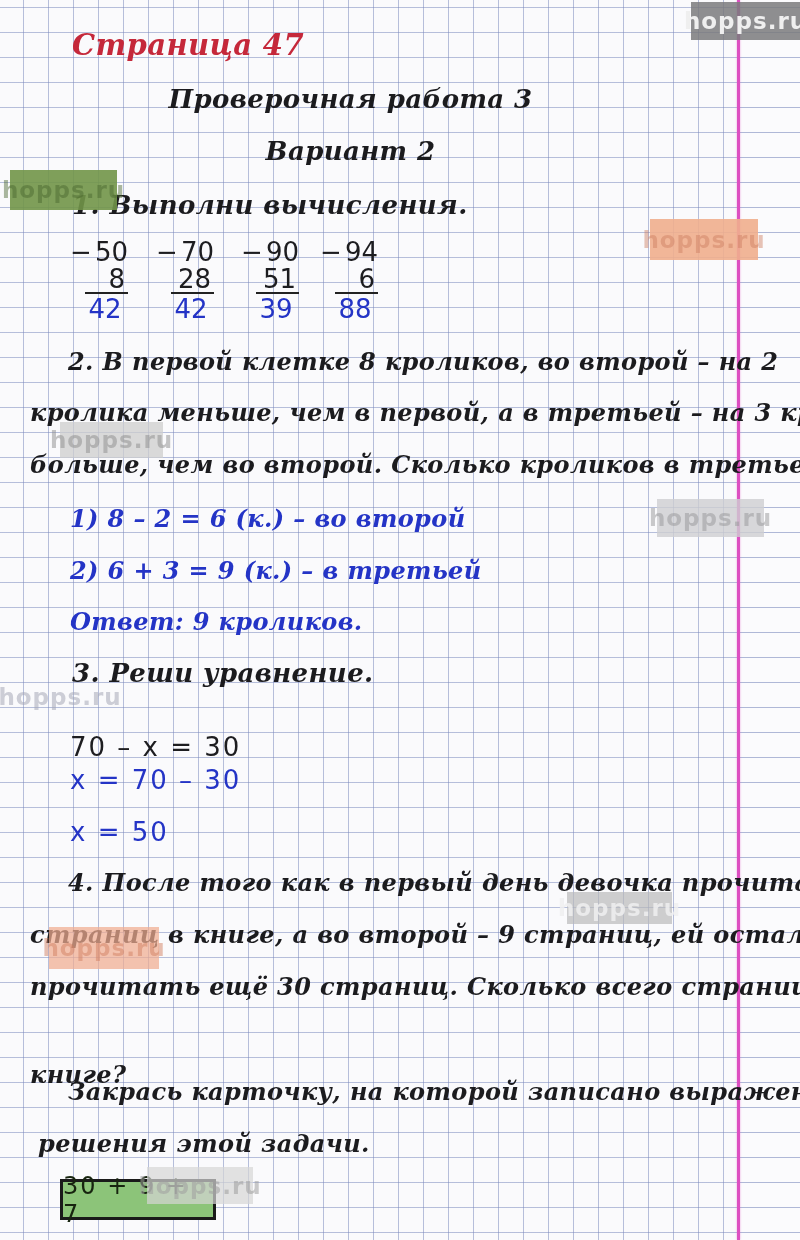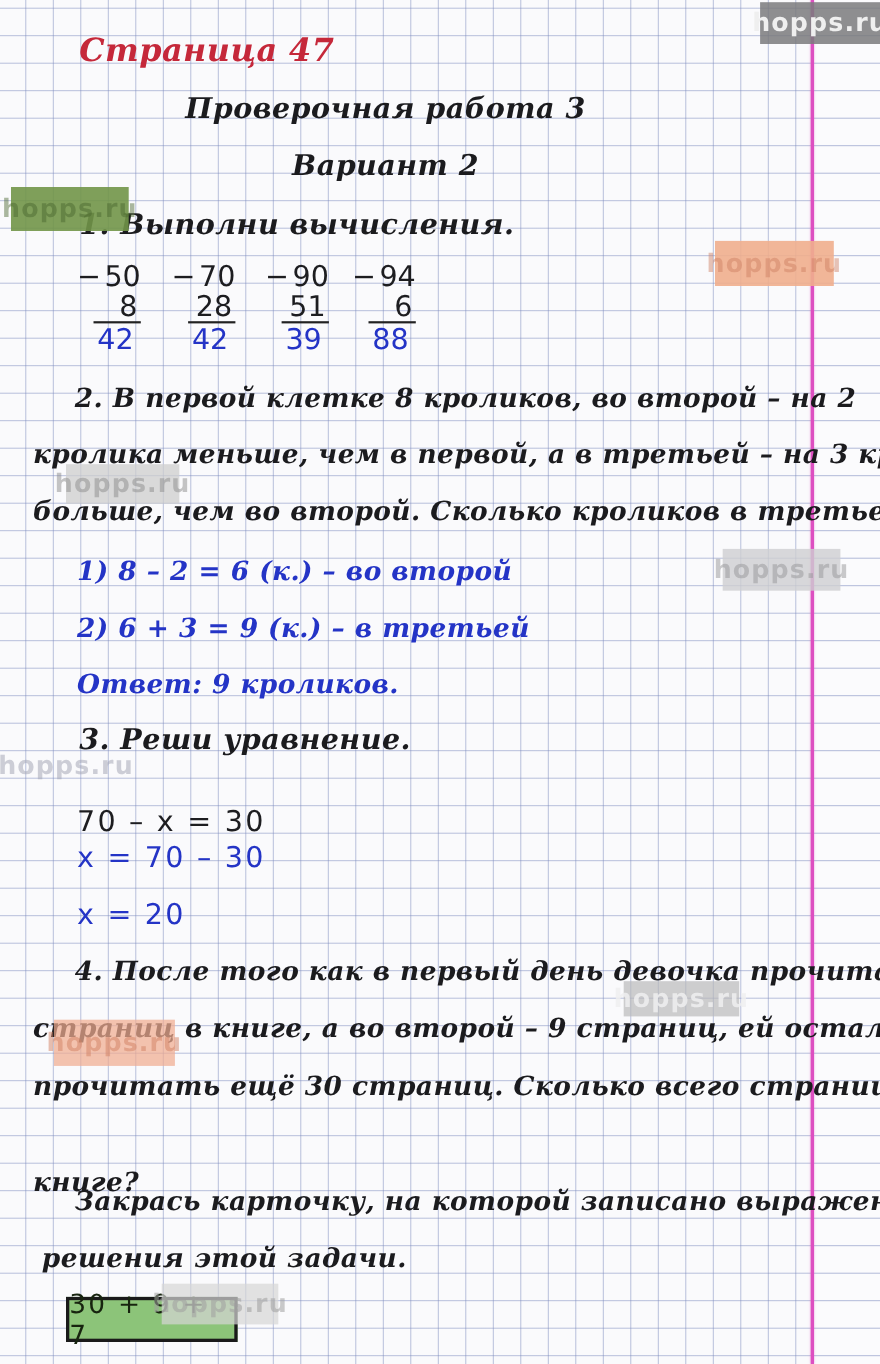--- a/index.html
+++ b/index.html
@@ -120,21 +120,21 @@
   <div class="line hw" style="left:30px;top:399px;font-size:24px;">кролика меньше, чем в первой, а в третьей – на 3 кролика</div>
   <div class="line hw" style="left:30px;top:451px;font-size:24px;">больше, чем во второй. Сколько кроликов в третьей клетке?</div>
 
   <div class="line hw hw-blue" style="left:70px;top:505px;font-size:24px;">1) 8 – 2 = 6 (к.) – во второй</div>
   <div class="line hw hw-blue" style="left:70px;top:557px;font-size:24px;">2) 6 + 3 = 9 (к.) – в третьей</div>
   <div class="line hw hw-blue" style="left:70px;top:608px;font-size:24px;">Ответ: 9 кроликов.</div>
 
   <div class="line hw" style="left:72px;top:658px;font-size:26px;">3. Реши уравнение.</div>
   <div class="line eq" style="left:70px;top:732px;">70 – x = 30</div>
   <div class="line eq eq-blue" style="left:70px;top:765px;">x = 70 – 30</div>
-  <div class="line eq eq-blue" style="left:70px;top:817px;">x = 20</div>
+  <div class="line eq eq-blue" style="left:70px;top:817px;">x = 50</div>
 
   <div class="line hw" style="left:68px;top:869px;font-size:24px;">4. После того как в первый день девочка прочитала 7</div>
   <div class="line hw" style="left:30px;top:921px;font-size:24px;">страниц в книге, а во второй – 9 страниц, ей осталось</div>
   <div class="line hw" style="left:30px;top:973px;font-size:24px;">прочитать ещё 30 страниц. Сколько всего страниц в этой</div>
   <div class="line hw" style="left:30px;top:1025px;font-size:24px;margin-top:36px;">книге?</div>
 
   <div class="line hw" style="left:68px;top:1078px;font-size:24px;">Закрась карточку, на которой записано выражение для</div>
   <div class="line hw" style="left:38px;top:1130px;font-size:24px;">решения этой задачи.</div>
 
   <div class="card">

